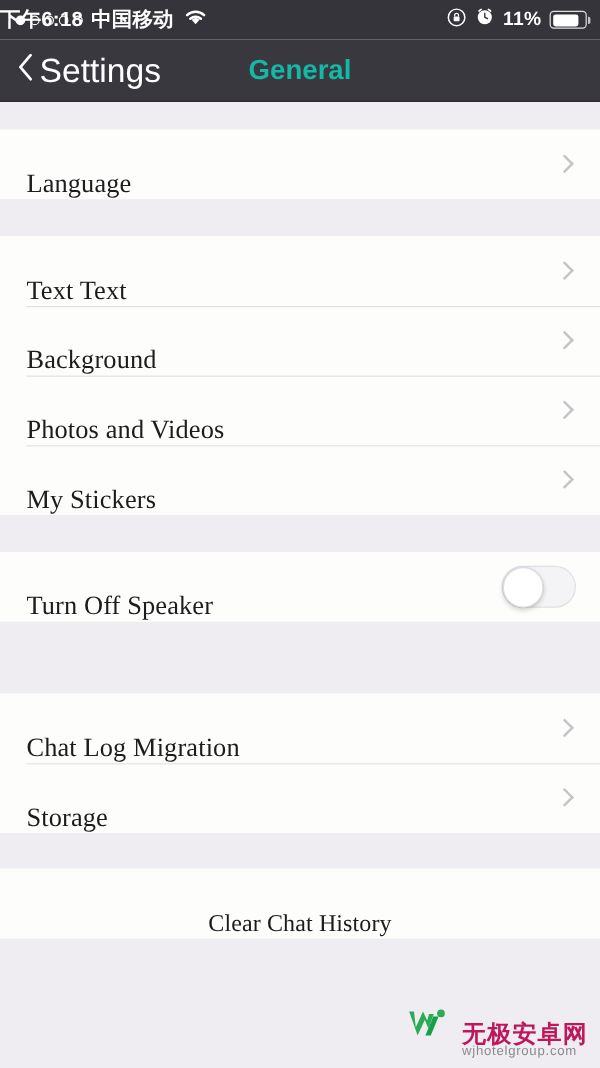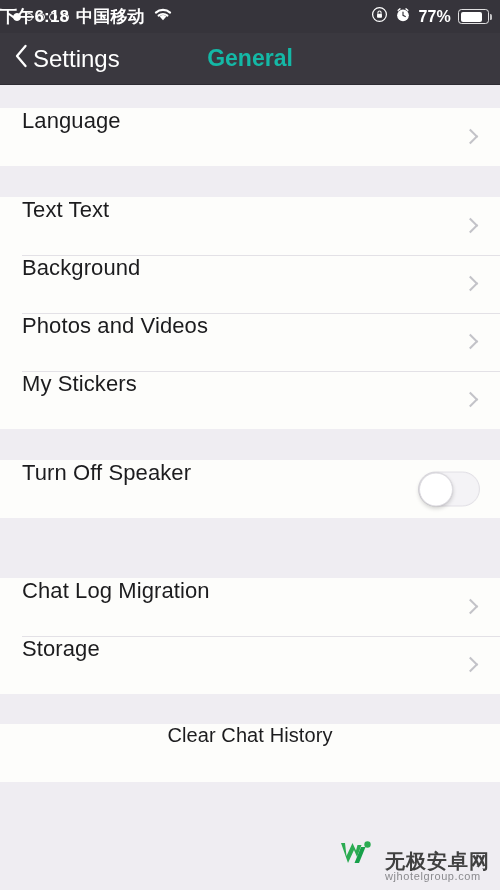--- a/index.html
+++ b/index.html
@@ -44,41 +44,41 @@
   .batt i { position:absolute; left:1.5px; top:1.5px; bottom:1.5px; width:74%;
             background:#fff; border-radius:2px; display:block; }
 
   
   .navbar {
     height:52px; background:#3a383f; position:relative;
     display:flex; align-items:center; border-bottom:1px solid #2e2c33;
   }
   .nav-back {
     display:flex; align-items:center; gap:5px; padding-left:14px;
-    color:#fff; font-size:24px; cursor:pointer;
+    color:#fff; font-size:28px; cursor:pointer;
   }
   .nav-title {
     position:absolute; left:0; right:0; text-align:center;
     color:#14b8a6; font-size:23px; font-weight:700; pointer-events:none;
   }
 
   
   .list { background:#efedf2; }
   .gap { background:#efedf2; }
   .gap.g1 { height:23px; }
   .gap.g2 { height:31px; }
   .gap.g3 { height:31px; }
   .gap.g4 { height:30px; }
   .gap.g5 { height:30px; }
   .gap.g6 { height:30px; }
 
   .group { background:#fdfdfb; }
   .row {
-    position:relative; height:58px; display:flex; align-items:flex-start;
-    padding:0 22px; background:#fdfdfb; cursor:pointer;
+    position:relative; height:58px; display:flex; align-items:flex-end;
+    padding:0 22px; background:#fdfdfb; cursor:pointer;font-family:Liberation Serif, serif;
   }
   .row + .row::before {
     content:""; position:absolute; left:22px; right:0; top:0;
     height:1px; background:#e3e1e6;
   }
   .row-label { font-size:22px; color:#1c1c1e; letter-spacing:0.1px; }
   .chev-wrap { position:absolute; right:18px; top:50%; transform:translateY(-50%);
                width:20px; height:20px; }
   .chev-wrap span {
     position:absolute; left:3px; top:4px; width:11px; height:11px;
@@ -105,21 +105,21 @@
   .row.center .row-label { font-size:20px; }
 
   
   .watermark {
     position:absolute; right:10px; bottom:8px;
     display:flex; align-items:center; gap:8px;
   }
   .wm-logo { width:40px; height:40px; }
   .wm-text { display:flex; flex-direction:column; line-height:1; }
   .wm-cn {
-    font-size:20px; font-weight:700; color:#404040; letter-spacing:1px;
+    font-size:20px; font-weight:700; color:#be185d; letter-spacing:1px;
     font-family:"DejaVu Sans",sans-serif;
     margin-top:27px;
   }
   .wm-url { font-size:11px; color:#8a8a8e; letter-spacing:0.6px; margin-top:0; }
 </style>
 </head>
 <body>
 
 <div class="phone">
 
@@ -152,21 +152,21 @@
           <path d="M7.3 8.3 V7.1 a1.7 1.7 0 0 1 3.4 0 V8.3" stroke="#fff" stroke-width="1.1" fill="none"></path>
         </svg>
       </span>
       <span>
         <svg width="16" height="16" viewBox="0 0 18 18">
           <circle cx="9" cy="9.4" r="6.6" fill="#fff"></circle>
           <path d="M9 5.6 V9.4 L11.6 10.8" stroke="#36343b" stroke-width="1.3" fill="none" stroke-linecap="round"></path>
           <path d="M3.6 3.6 L5.6 2.1 M14.4 3.6 L12.4 2.1" stroke="#fff" stroke-width="1.6" stroke-linecap="round"></path>
         </svg>
       </span>
-      <span>77%</span>
+      <span>11%</span>
       <span class="batt">
           <i></i>
         </span>
     </div>
   </div>
 
   <div class="navbar">
     <div class="nav-back">
       <span>
         <svg width="14" height="24" viewBox="0 0 14 24">

